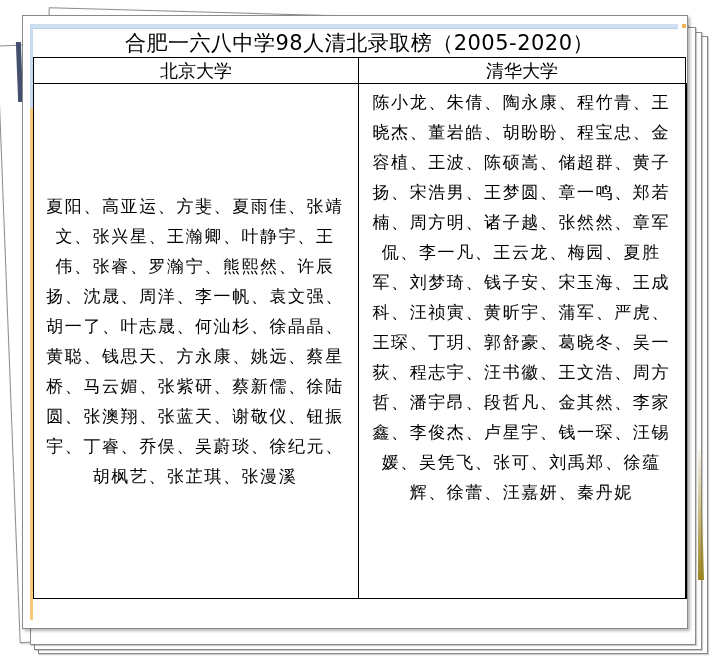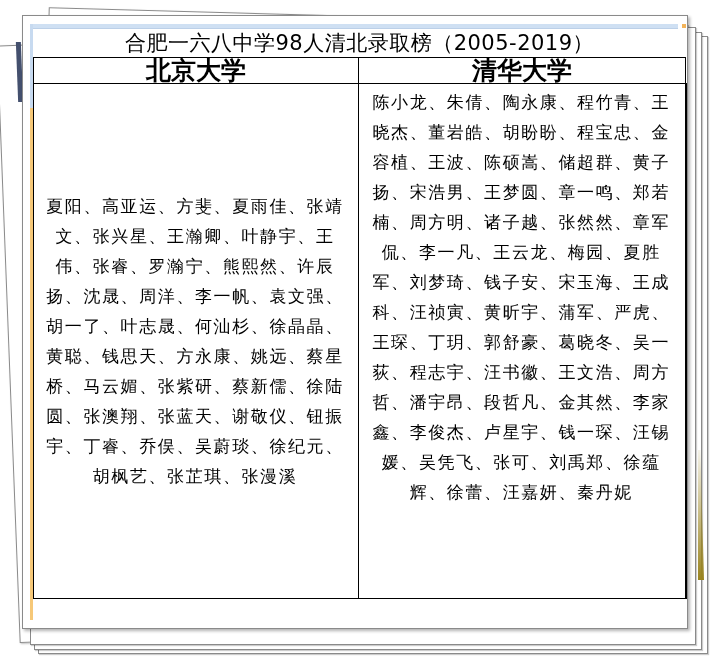--- a/index.html
+++ b/index.html
@@ -21,21 +21,21 @@
     .top-strip { position: absolute; left: 30px; top: 24px; width: 648px; height: 4px; background: #cfe0f3; border-bottom: 1px solid #bcd0e8; }
     .top-strip-corner { position: absolute; left: 682px; top: 24px; width: 4px; height: 4px; background: #f3b45a; }
     .left-strip-blue { position: absolute; left: 30px; top: 24px; width: 3px; height: 84px; background: #c7daf0; }
     .left-strip-orange { position: absolute; left: 30px; top: 108px; width: 3px; height: 512px; background: #f6c878; }
 
     table.board {
       position: absolute; left: 33px; top: 28px; width: 652px; border-collapse: collapse; table-layout: fixed;
     }
     table.board td { border: 1px solid #000; padding: 0; text-align: center; color: #000; }
     .title-cell { height: 29px; font-size: 21px; font-family: "DejaVu Sans", "Liberation Sans", sans-serif; border-top: none !important; border-left: none !important; border-right: none !important; letter-spacing: 0.5px; }
-    .uni-cell { height: 25px; font-size: 25px; font-weight: bold; line-height: 25px; font-family: "DejaVu Sans", "Liberation Sans", sans-serif; }
+    .uni-cell { height: 25px; font-size: 18px; font-weight: normal; line-height: 25px; font-family: "DejaVu Sans", "Liberation Sans", sans-serif; }
     .count-cell { height: 23px; font-size: 13px; line-height: 23px; }
     .body-cell { height: 511px; vertical-align: top; text-align: left; font-size: 17px; line-height: 30px; letter-spacing: 1.6px; }
     .left-body { vertical-align: middle; padding: 0 8px 0 6px !important; }
     .right-body { padding: 3px 6px 0 5px !important; border-right: 2px solid #000 !important; }
     .names { word-break: break-all; }
   </style>
 </head>
 <body>
 
 <div class="sheet back1"></div>
@@ -52,21 +52,21 @@
 <div class="left-strip-blue"></div>
 <div class="left-strip-orange"></div>
 
 <table class="board">
   <colgroup>
       <col style="width:325px">
       <col style="width:327px">
     </colgroup>
   <tbody>
       <tr>
-    <td colspan="2" class="title-cell">合肥一六八中学98人清北录取榜（2005-2019）</td>
+    <td colspan="2" class="title-cell">合肥一六八中学98人清北录取榜（2005-2020）</td>
   </tr>
   <tr>
     <td class="uni-cell">北京大学</td>
     <td class="uni-cell">清华大学</td>
   </tr>
   <tr>
     <td class="body-cell left-body">
       <div class="names">夏阳、高亚运、方斐、夏雨佳、张靖文、张兴星、王瀚卿、叶静宇、王伟、张睿、罗瀚宁、熊熙然、许辰扬、沈晟、周洋、李一帆、袁文强、胡一了、叶志晟、何汕杉、徐晶晶、黄聪、钱思天、方永康、姚远、蔡星桥、马云媚、张紫研、蔡新儒、徐陆圆、张澳翔、张蓝天、谢敬仪、钮振宇、丁睿、乔俣、吴蔚琰、徐纪元、胡枫艺、张芷琪、张漫溪</div>
     </td>
     <td class="body-cell right-body">

